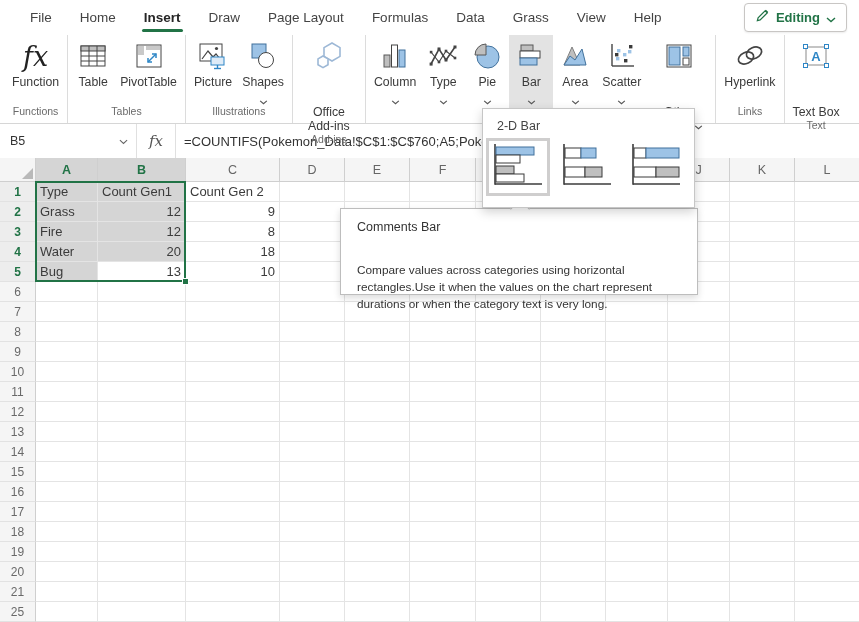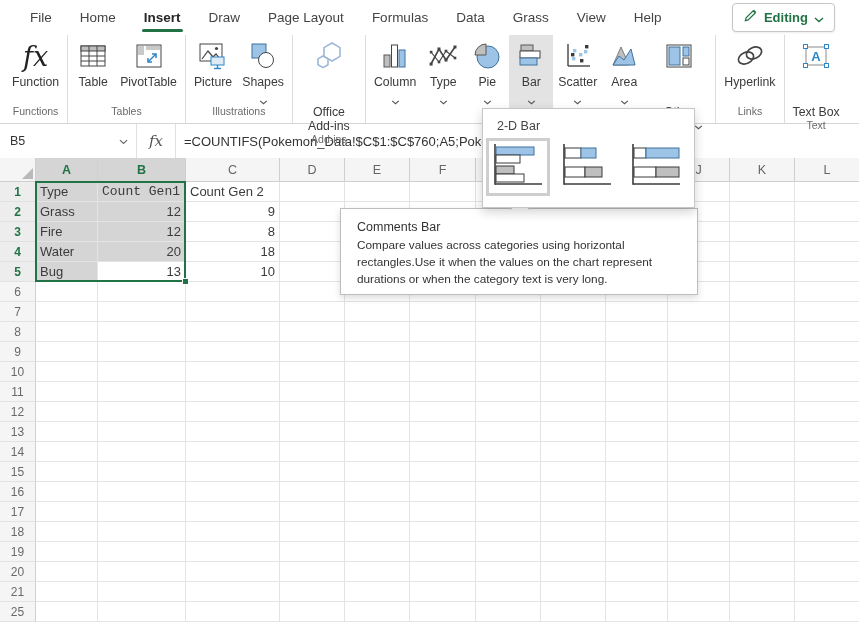--- a/index.html
+++ b/index.html
@@ -6,21 +6,21 @@
   body{width:859px;height:622px;overflow:hidden;position:relative;background:#fff;
        font-family:"Liberation Sans",sans-serif;color:#333;}
 
   
   .menubar{height:35px;display:flex;align-items:center;padding-left:16px;background:#fff;}
   .menu-tab{padding:0 14px;font-size:13.5px;color:#444;height:35px;display:flex;align-items:center;
             position:relative;cursor:default;}
   .menu-tab.active{font-weight:bold;color:#262626;}
   .menu-tab.active::after{content:"";position:absolute;left:12px;right:12px;bottom:3px;height:3px;
             background:#217346;border-radius:2px;}
-  .editing-btn{margin-left:auto;margin-right:24px;display:flex;align-items:center;gap:6px;
+  .editing-btn{margin-left:auto;margin-right:12px;display:flex;align-items:center;gap:6px;
             border:1px solid #c8c6c4;border-radius:4px;padding:4px 10px;background:#fff;
             box-shadow:0 1px 2px rgba(0,0,0,.08);}
   .editing-btn .lbl{color:#217346;font-weight:bold;font-size:13px;}
   .chev{color:#217346;}
 
   
   .ribbon{height:88px;display:flex;align-items:stretch;padding-left:4px;border-bottom:1px solid #d6d6d6;
           background:#fff;position:relative;}
   .rgroup{display:flex;flex-direction:column;border-right:1px solid #dcdcdc;padding:0 3px;}
   .rgroup:last-child{border-right:none;}
@@ -79,21 +79,21 @@
         box-sizing:border-box;}
   .chart-option.selected{border:3px solid #cfcece;}
 
   
   .tooltip{position:absolute;left:340px;top:208px;width:358px;height:87px;background:#fff;
         border:1px solid #bdbdbd;box-shadow:0 3px 7px rgba(0,0,0,.14);z-index:29;box-sizing:border-box;
         padding:11px 16px;}
   .tooltip .notch{position:absolute;left:172px;top:-7px;width:13px;height:13px;background:#fff;
         border-left:1px solid #bdbdbd;border-top:1px solid #bdbdbd;transform:rotate(45deg);}
   .tt-title{font-size:12.5px;color:#333;}
-  .tt-body{font-size:11.8px;color:#333;line-height:1.45;margin-top:3px;}
+  .tt-body{font-size:11.8px;color:#333;line-height:1.45;margin-top:28px;}
 </style>
 </head>
 <body>
 
 <div class="menubar">
   <div id="menu-tabs" style="display:flex;height:35px;">
       <div class="menu-tab">File</div>
       <div class="menu-tab">Home</div>
       <div class="menu-tab active">Insert</div>
       <div class="menu-tab">Draw</div>
@@ -265,49 +265,49 @@
               <rect x="3" y="16" width="17" height="7" fill="#9DC3E6" stroke="#41719C"></rect>
             </svg>
           </div>
           <div class="blabel">Bar</div>
           <div class="chev-below"><svg width="9" height="5" viewBox="0 0 10 6">
               <polyline points="1,1 5,4.4 9,1" fill="none" stroke="#555" stroke-width="1.4"></polyline>
             </svg></div>
         </div>
         <div class="rbtn">
           <div class="icon">
+            <svg width="28" height="26" viewBox="0 0 28 26">
+              <path d="M3,22 L11,4 L19,22 Z" fill="#BFBFBF" stroke="#7F7F7F"></path>
+              <path d="M3,22 L9,13 L14,17 L21,6 L25,22 Z" fill="#9DC3E6" stroke="#41719C"></path>
+            </svg>
+          </div>
+          <div class="blabel">Area</div>
+          <div class="chev-below"><svg width="9" height="5" viewBox="0 0 10 6">
+              <polyline points="1,1 5,4.4 9,1" fill="none" stroke="#555" stroke-width="1.4"></polyline>
+            </svg></div>
+        </div>
+        <div class="rbtn">
+          <div class="icon">
             <svg width="28" height="28" viewBox="0 0 28 28">
               <line x1="4" y1="2" x2="4" y2="24" stroke="#444" stroke-width="1.4"></line>
               <line x1="4" y1="24" x2="26" y2="24" stroke="#444" stroke-width="1.4"></line>
               <g fill="#9DC3E6">
                 <rect x="9" y="7" width="3.4" height="3.4"></rect>
                 <rect x="15" y="11" width="3.4" height="3.4"></rect>
                 <rect x="8" y="15" width="3.4" height="3.4"></rect>
                 <rect x="20" y="8" width="3.4" height="3.4"></rect>
               </g>
               <g fill="#3b3b3b">
                 <rect x="21" y="3" width="3.4" height="3.4"></rect>
                 <rect x="7" y="11" width="3.4" height="3.4"></rect>
                 <rect x="16" y="17" width="3.4" height="3.4"></rect>
               </g>
             </svg>
           </div>
           <div class="blabel">Scatter</div>
-          <div class="chev-below"><svg width="9" height="5" viewBox="0 0 10 6">
-              <polyline points="1,1 5,4.4 9,1" fill="none" stroke="#555" stroke-width="1.4"></polyline>
-            </svg></div>
-        </div>
-        <div class="rbtn">
-          <div class="icon">
-            <svg width="28" height="26" viewBox="0 0 28 26">
-              <path d="M3,22 L11,4 L19,22 Z" fill="#BFBFBF" stroke="#7F7F7F"></path>
-              <path d="M3,22 L9,13 L14,17 L21,6 L25,22 Z" fill="#9DC3E6" stroke="#41719C"></path>
-            </svg>
-          </div>
-          <div class="blabel">Area</div>
           <div class="chev-below"><svg width="9" height="5" viewBox="0 0 10 6">
               <polyline points="1,1 5,4.4 9,1" fill="none" stroke="#555" stroke-width="1.4"></polyline>
             </svg></div>
         </div>
         <div class="rbtn">
           <div class="icon">
             <svg width="30" height="28" viewBox="0 0 30 28">
               <rect x="3" y="3" width="24" height="22" fill="#fff" stroke="#444"></rect>
               <rect x="5" y="5" width="11" height="18" fill="#9DC3E6" stroke="#41719C"></rect>
               <rect x="19" y="5" width="6" height="9" fill="#9DC3E6" stroke="#41719C"></rect>
@@ -382,21 +382,21 @@
       <div class="chcell" style="width: 65px;">G</div>
       <div class="chcell" style="width: 65px;">H</div>
       <div class="chcell" style="width: 62px;">I</div>
       <div class="chcell" style="width: 62px;">J</div>
       <div class="chcell" style="width: 65px;">K</div>
       <div class="chcell" style="width: 65px;">L</div>
     </div>
     <div class="srow">
       <div class="rhcell hl">1</div>
       <div class="cell sel" style="width: 62px;">Type</div>
-      <div class="cell sel" style="width: 88px; font-family: Liberation Mono, monospace;">Count Gen1</div>
+      <div class="cell sel" style="width: 88px;">Count Gen1</div>
       <div class="cell" style="width: 94px;">Count Gen 2</div>
       <div class="cell" style="width: 65px;"></div>
       <div class="cell" style="width: 65px;"></div>
       <div class="cell" style="width: 66px;"></div>
       <div class="cell" style="width: 65px;"></div>
       <div class="cell" style="width: 65px;"></div>
       <div class="cell" style="width: 62px;"></div>
       <div class="cell" style="width: 62px;"></div>
       <div class="cell" style="width: 65px;"></div>
       <div class="cell" style="width: 65px;"></div>

